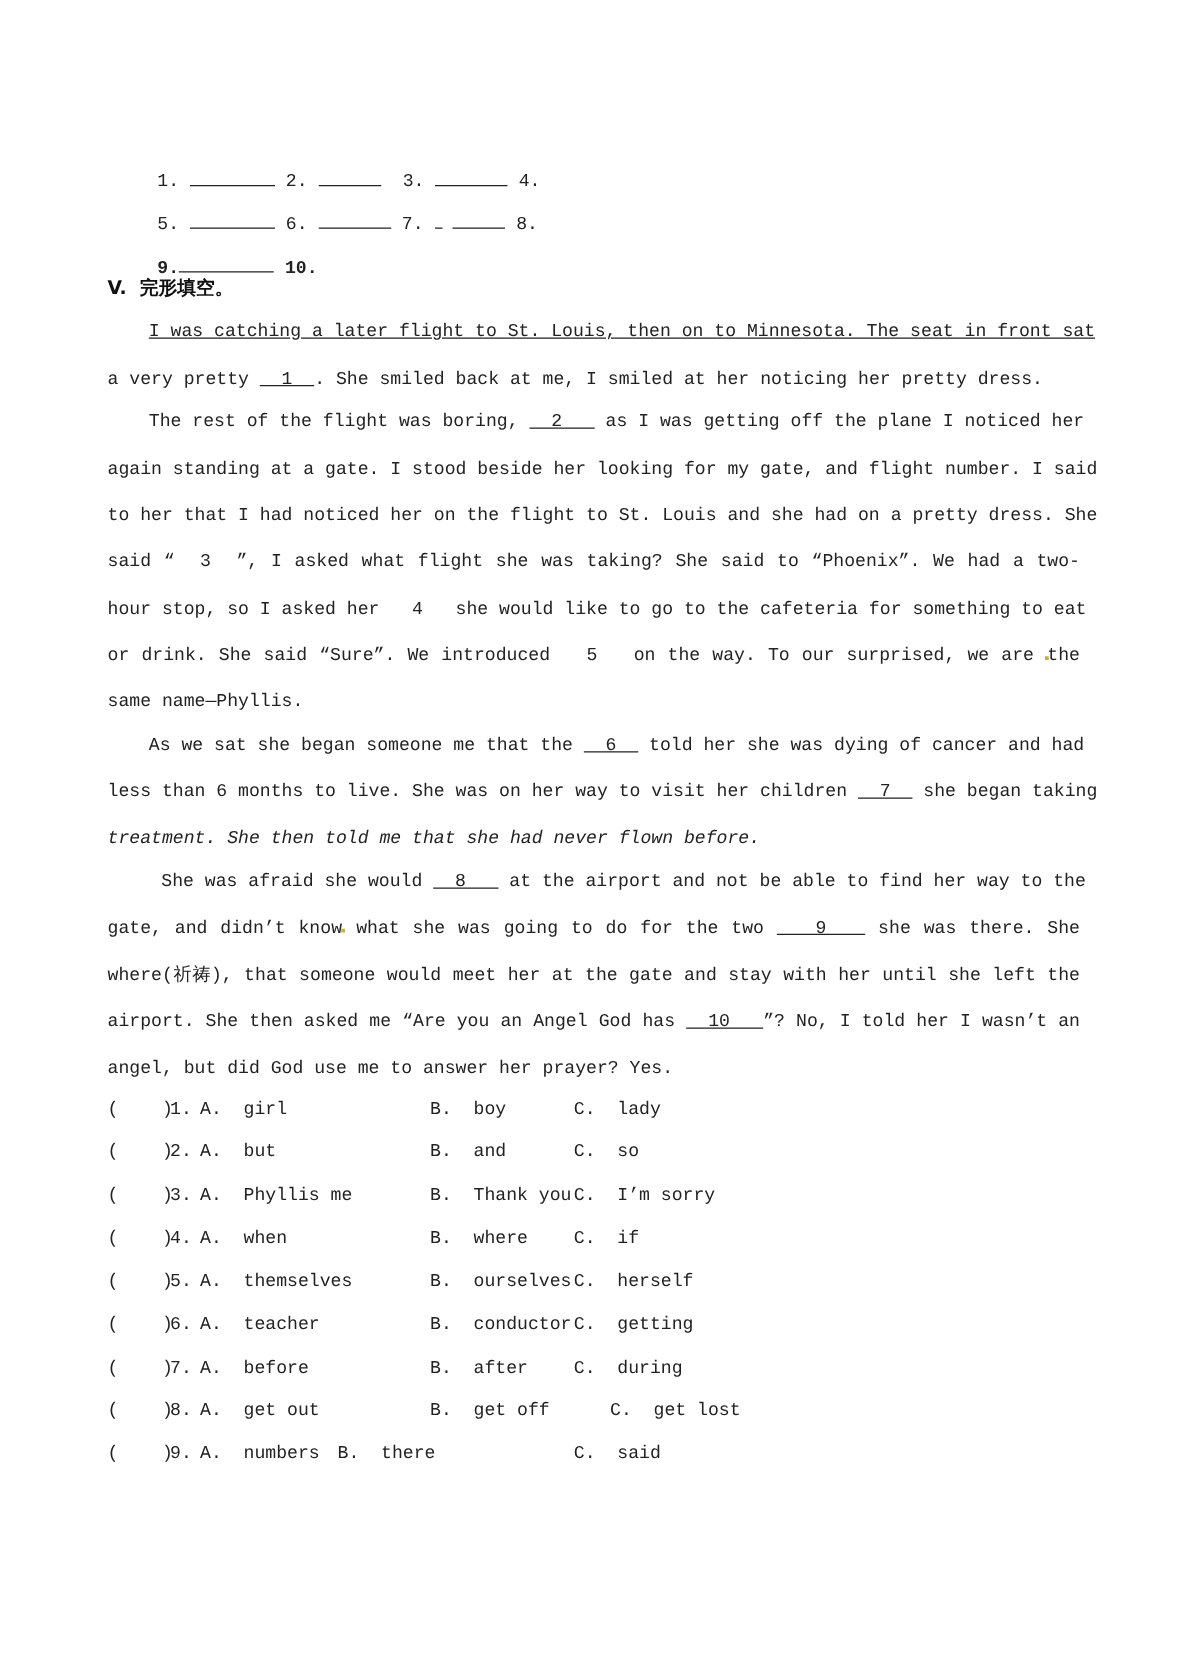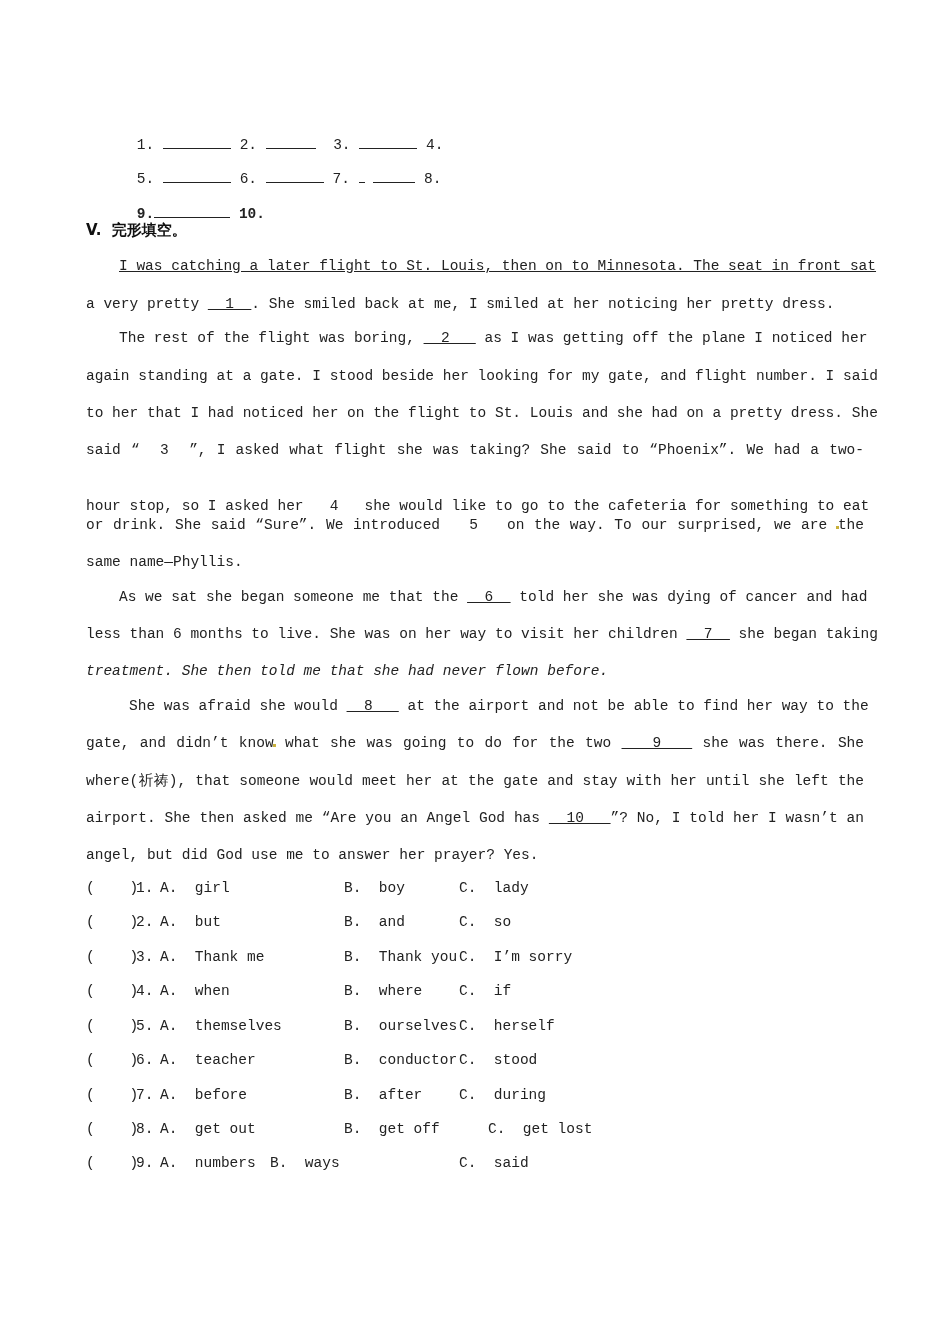--- a/index.html
+++ b/index.html
@@ -3,21 +3,21 @@
 <meta charset="utf-8">
 <style>
   html, body { margin: 0; padding: 0; background: #ffffff; }
   body {
     width: 950px; height: 1344px; position: relative; overflow: hidden;
     font-family: "Liberation Mono", "DejaVu Sans Mono", monospace;
     color: #222222;
     font-size: 14.5px;
   }
   .page { position: absolute; left: 86px; top: 0; width: 778px; }
-  .answer-row { position: absolute; left: 16px; white-space: pre; }
+  .answer-row { position: absolute; left: 5px; white-space: pre; }
   .blank-line { display: inline-block; border-bottom: 1px solid #222; height: 14px; vertical-align: baseline; }
   .heading {
     position: absolute; left: 0; top: 221px; font-family: "DejaVu Sans", sans-serif;
     font-weight: bold; font-size: 15px; color: #111;
   }
   .para-line {
     position: absolute; left: 0; width: 778px; white-space: nowrap;
     text-align: justify; text-align-last: justify; line-height: 20px;
   }
   .para-line.last { text-align-last: left; }
@@ -60,21 +60,21 @@
   </div>
   <div class="para-line" style="top:366px;">
     <span>again standing at a gate. I stood beside her looking for my gate, and flight number. I said</span>
   </div>
   <div class="para-line" style="top:403px;">
     <span>to her that I had noticed her on the flight to St. Louis and she had on a pretty dress. She</span>
   </div>
   <div class="para-line" style="top:440px;">
     <span style="white-space:pre">said “  3  ”, I asked what flight she was taking? She said to “Phoenix”. We had a two-</span>
   </div>
-  <div class="para-line" style="top:496px;">
+  <div class="para-line" style="top:478px;">
     <span style="white-space:pre">hour stop, so I asked her   4   she would like to go to the cafeteria for something to eat</span>
   </div>
   <div class="para-line" style="top:515px;">
     <span style="white-space:pre">or drink. She said “Sure”. We introduced   5   on the way. To our surprised, we are </span><span class="mark"></span><span>the</span>
   </div>
   <div class="para-line last" style="top:552px;">
     <span>same name—Phyllis.</span>
   </div>
 
   <div class="para-line indent" style="top:587px; width:710px;">
@@ -113,21 +113,21 @@
   <div class="opt-row" style="top:914px;">
     <span style="left:0">(    )</span>
     <span style="left:50px">2.</span>
     <span style="left:74px">A.  but</span>
     <span style="left:258px">B.  and</span>
     <span style="left:373px">C.  so</span>
   </div>
   <div class="opt-row" style="top:949px;">
     <span style="left:0">(    )</span>
     <span style="left:50px">3.</span>
-    <span style="left:74px">A.  Thank me</span>
+    <span style="left:74px">A.  Phyllis me</span>
     <span style="left:258px">B.  Thank you</span>
     <span style="left:373px">C.  I’m sorry</span>
   </div>
   <div class="opt-row" style="top:983px;">
     <span style="left:0">(    )</span>
     <span style="left:50px">4.</span>
     <span style="left:74px">A.  when</span>
     <span style="left:258px">B.  where</span>
     <span style="left:373px">C.  if</span>
   </div>
@@ -136,37 +136,37 @@
     <span style="left:50px">5.</span>
     <span style="left:74px">A.  themselves</span>
     <span style="left:258px">B.  ourselves</span>
     <span style="left:373px">C.  herself</span>
   </div>
   <div class="opt-row" style="top:1052px;">
     <span style="left:0">(    )</span>
     <span style="left:50px">6.</span>
     <span style="left:74px">A.  teacher</span>
     <span style="left:258px">B.  conductor</span>
-    <span style="left:373px">C.  stood</span>
+    <span style="left:373px">C.  getting</span>
   </div>
   <div class="opt-row" style="top:1087px;">
     <span style="left:0">(    )</span>
     <span style="left:50px">7.</span>
     <span style="left:74px">A.  before</span>
     <span style="left:258px">B.  after</span>
     <span style="left:373px">C.  during</span>
   </div>
   <div class="opt-row" style="top:1121px;">
     <span style="left:0">(    )</span>
     <span style="left:50px">8.</span>
     <span style="left:74px">A.  get out</span>
     <span style="left:258px">B.  get off</span>
     <span style="left:402px">C.  get lost</span>
   </div>
   <div class="opt-row" style="top:1155px;">
     <span style="left:0">(    )</span>
     <span style="left:50px">9.</span>
     <span style="left:74px">A.  numbers</span>
-    <span style="left:184px">B.  ways</span>
+    <span style="left:184px">B.  there</span>
     <span style="left:373px">C.  said</span>
   </div>
 
 </div>
 
 </body></html>

